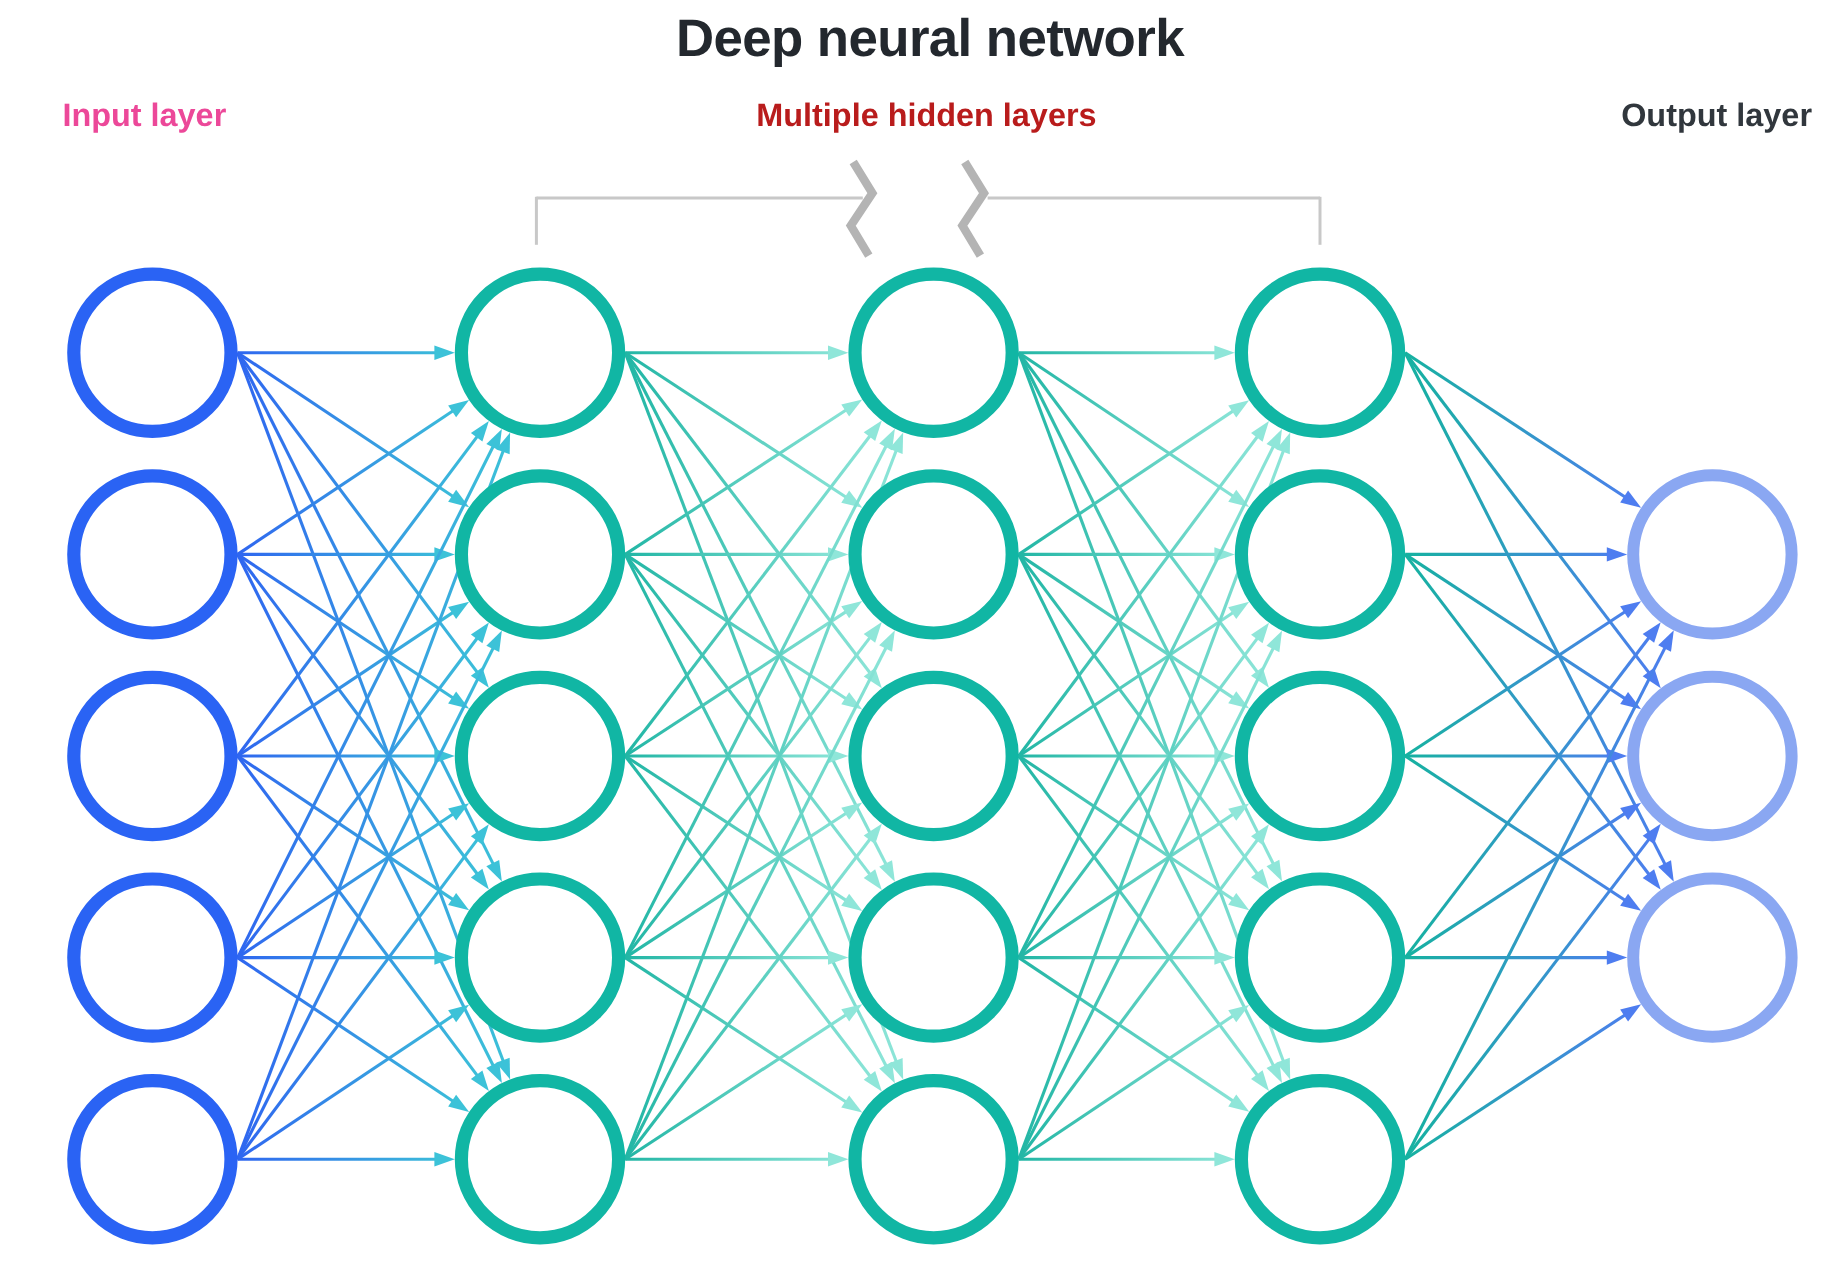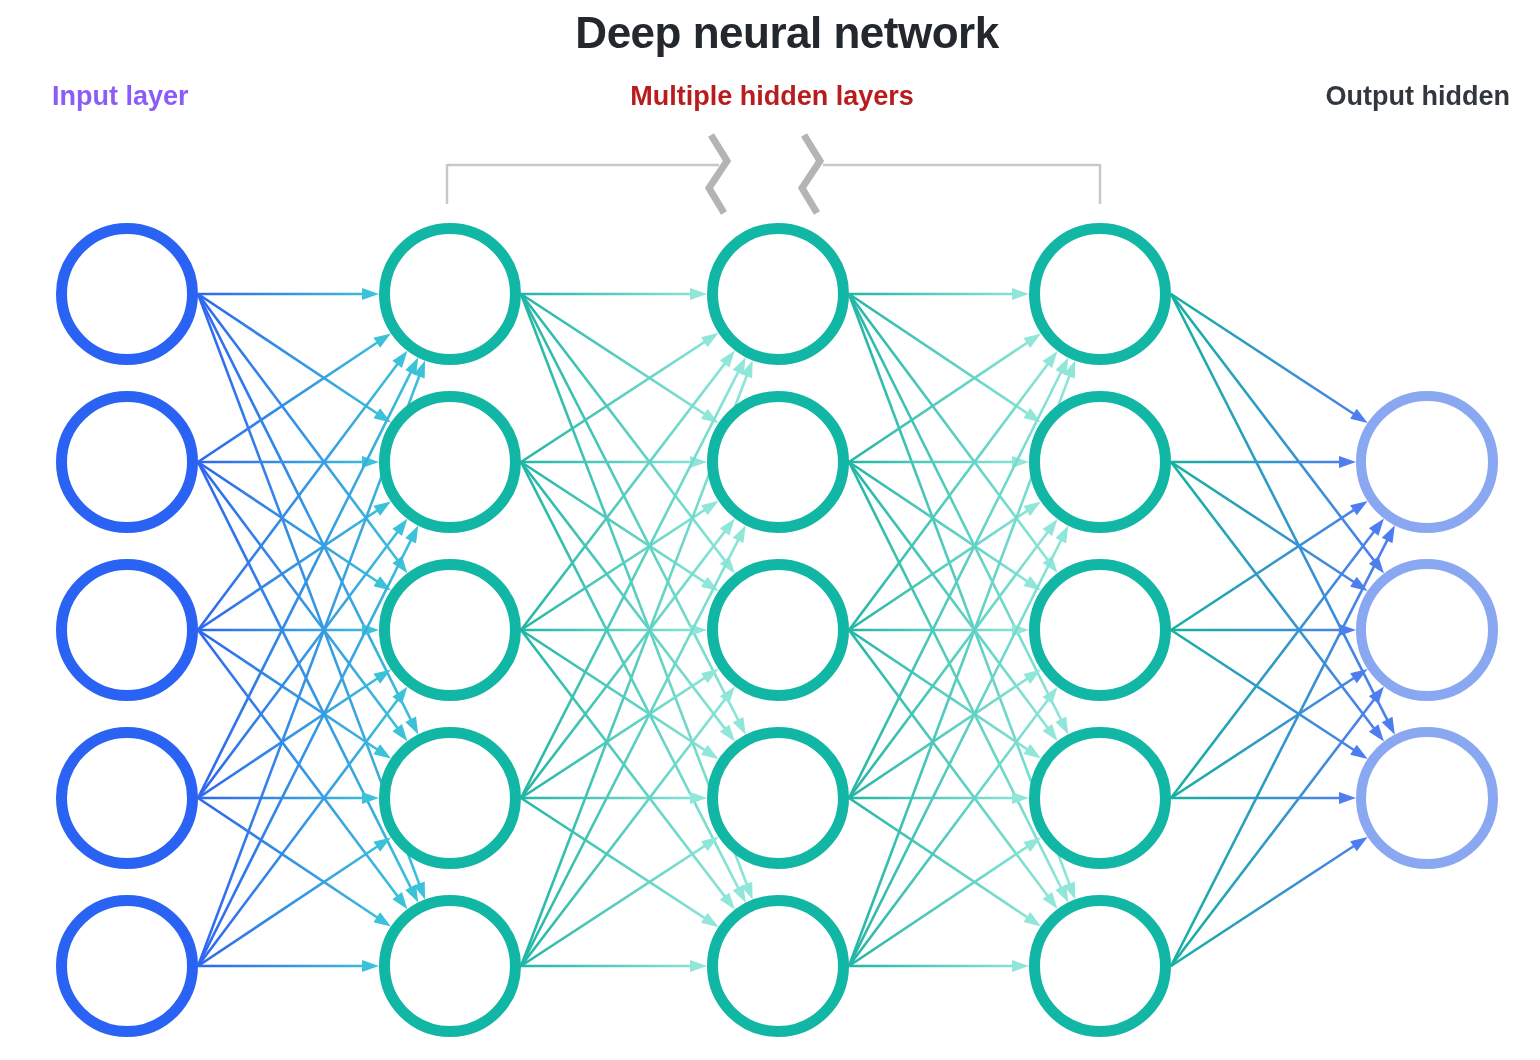--- a/index.html
+++ b/index.html
@@ -38,27 +38,27 @@
   #network-svg {
     position: absolute;
     left: 0;
     top: 0;
   }
 </style>
 </head>
 <body style="background: rgb(255, 255, 255);">
 
 <div>
-  <h1 class="diagram-title" style="color: rgb(35, 40, 46); margin-left: 12px;">Deep neural network</h1>
+  <h1 class="diagram-title" style="color: rgb(35, 40, 46);">Deep neural network</h1>
 
-  <div class="layer-label input" style="color: #8b5cf6;">Input layer</div>
+  <div class="layer-label input" style="color: #ec4899;">Input layer</div>
 
   <div class="layer-label hidden" style="color: #b91c1c;">Multiple hidden layers</div>
 
-  <div class="layer-label output" style="color: rgb(49, 55, 61);">Output hidden</div>
+  <div class="layer-label output" style="color: rgb(49, 55, 61);">Output layer</div>
 
   <svg id="network-svg" width="1540" height="1060" viewBox="0 0 1540 1060">
       <defs>
         <linearGradient id="eg0" gradientUnits="userSpaceOnUse" x1="198" y1="294" x2="379" y2="294">
           <stop offset="0" stop-color="#2f66f0"></stop>
           <stop offset="1" stop-color="#3cc2d8"></stop>
         </linearGradient>
         <linearGradient id="eg1" gradientUnits="userSpaceOnUse" x1="198" y1="294" x2="390.9244291020131" y2="422.6162860680087">
           <stop offset="0" stop-color="#2f66f0"></stop>
           <stop offset="1" stop-color="#3cc2d8"></stop>

